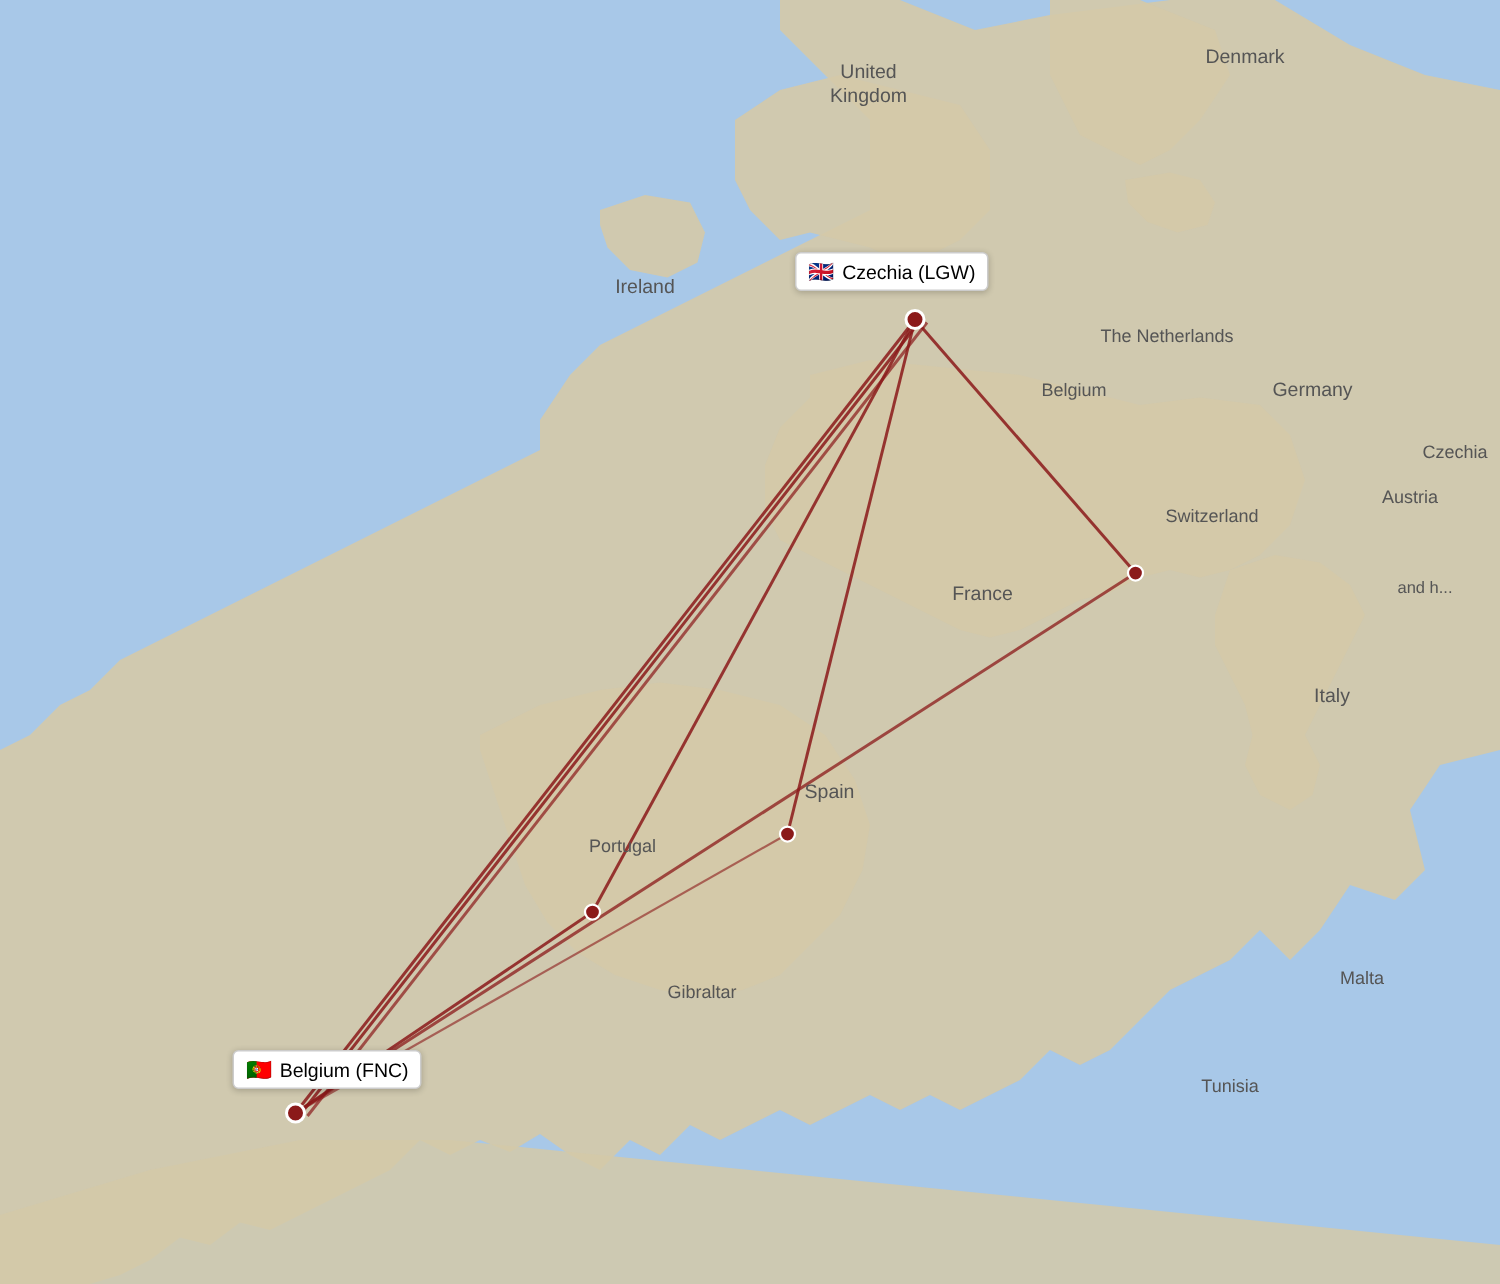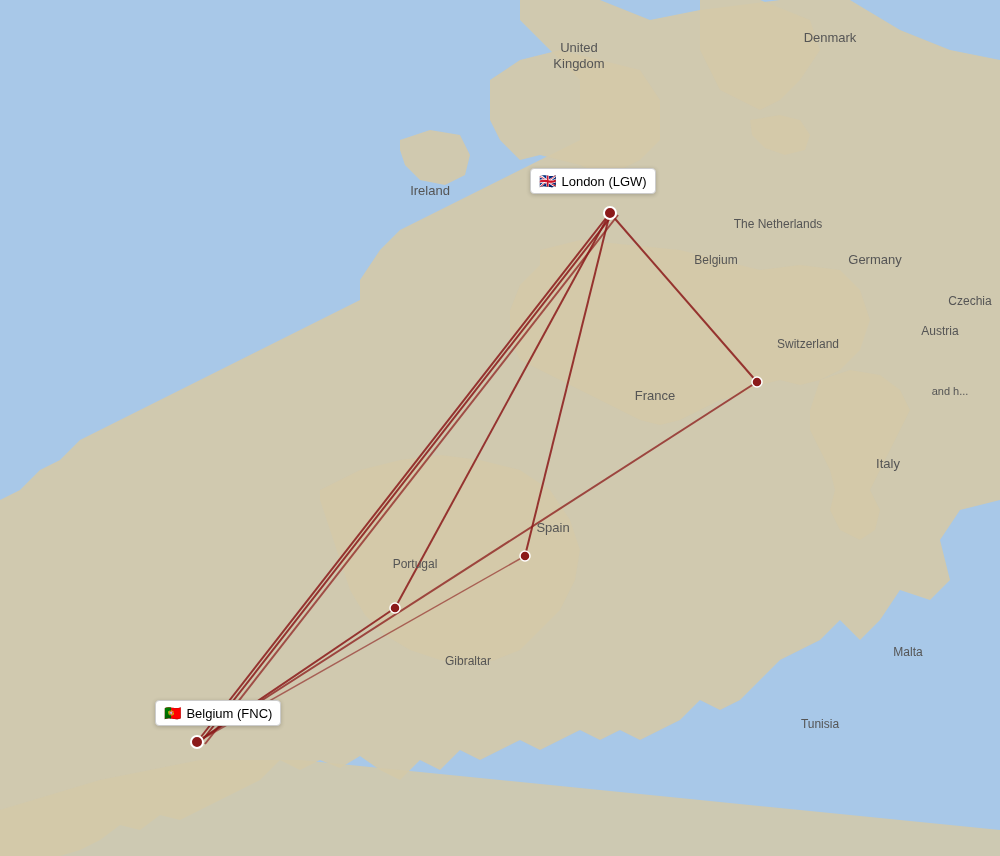--- a/index.html
+++ b/index.html
@@ -157,20 +157,20 @@
     <text x="888" y="468" font-family="Arial" font-size="13" fill="#555" text-anchor="middle">Italy</text>
     <text x="415" y="568" font-family="Arial" font-size="12" fill="#555" text-anchor="middle">Portugal</text>
     <text x="553" y="532" font-family="Arial" font-size="13" fill="#555" text-anchor="middle">Spain</text>
     <text x="468" y="665" font-family="Arial" font-size="12" fill="#555" text-anchor="middle">Gibraltar</text>
     <text x="908" y="656" font-family="Arial" font-size="12" fill="#555" text-anchor="middle">Malta</text>
     <text x="820" y="728" font-family="Arial" font-size="12" fill="#555" text-anchor="middle">Tunisia</text>
   </svg>
 
   <div class="airport-label" style="left: 530px; top: 168px;">
     <span class="flag">🇬🇧</span>
-    <span>London (LGW)</span>
+    <span>Czechia (LGW)</span>
   </div>
 
   <div class="airport-label" style="left: 155px; top: 700px;">
     <span class="flag">🇵🇹</span>
     <span>Belgium (FNC)</span>
   </div>
 </div>
 
 </body></html>

